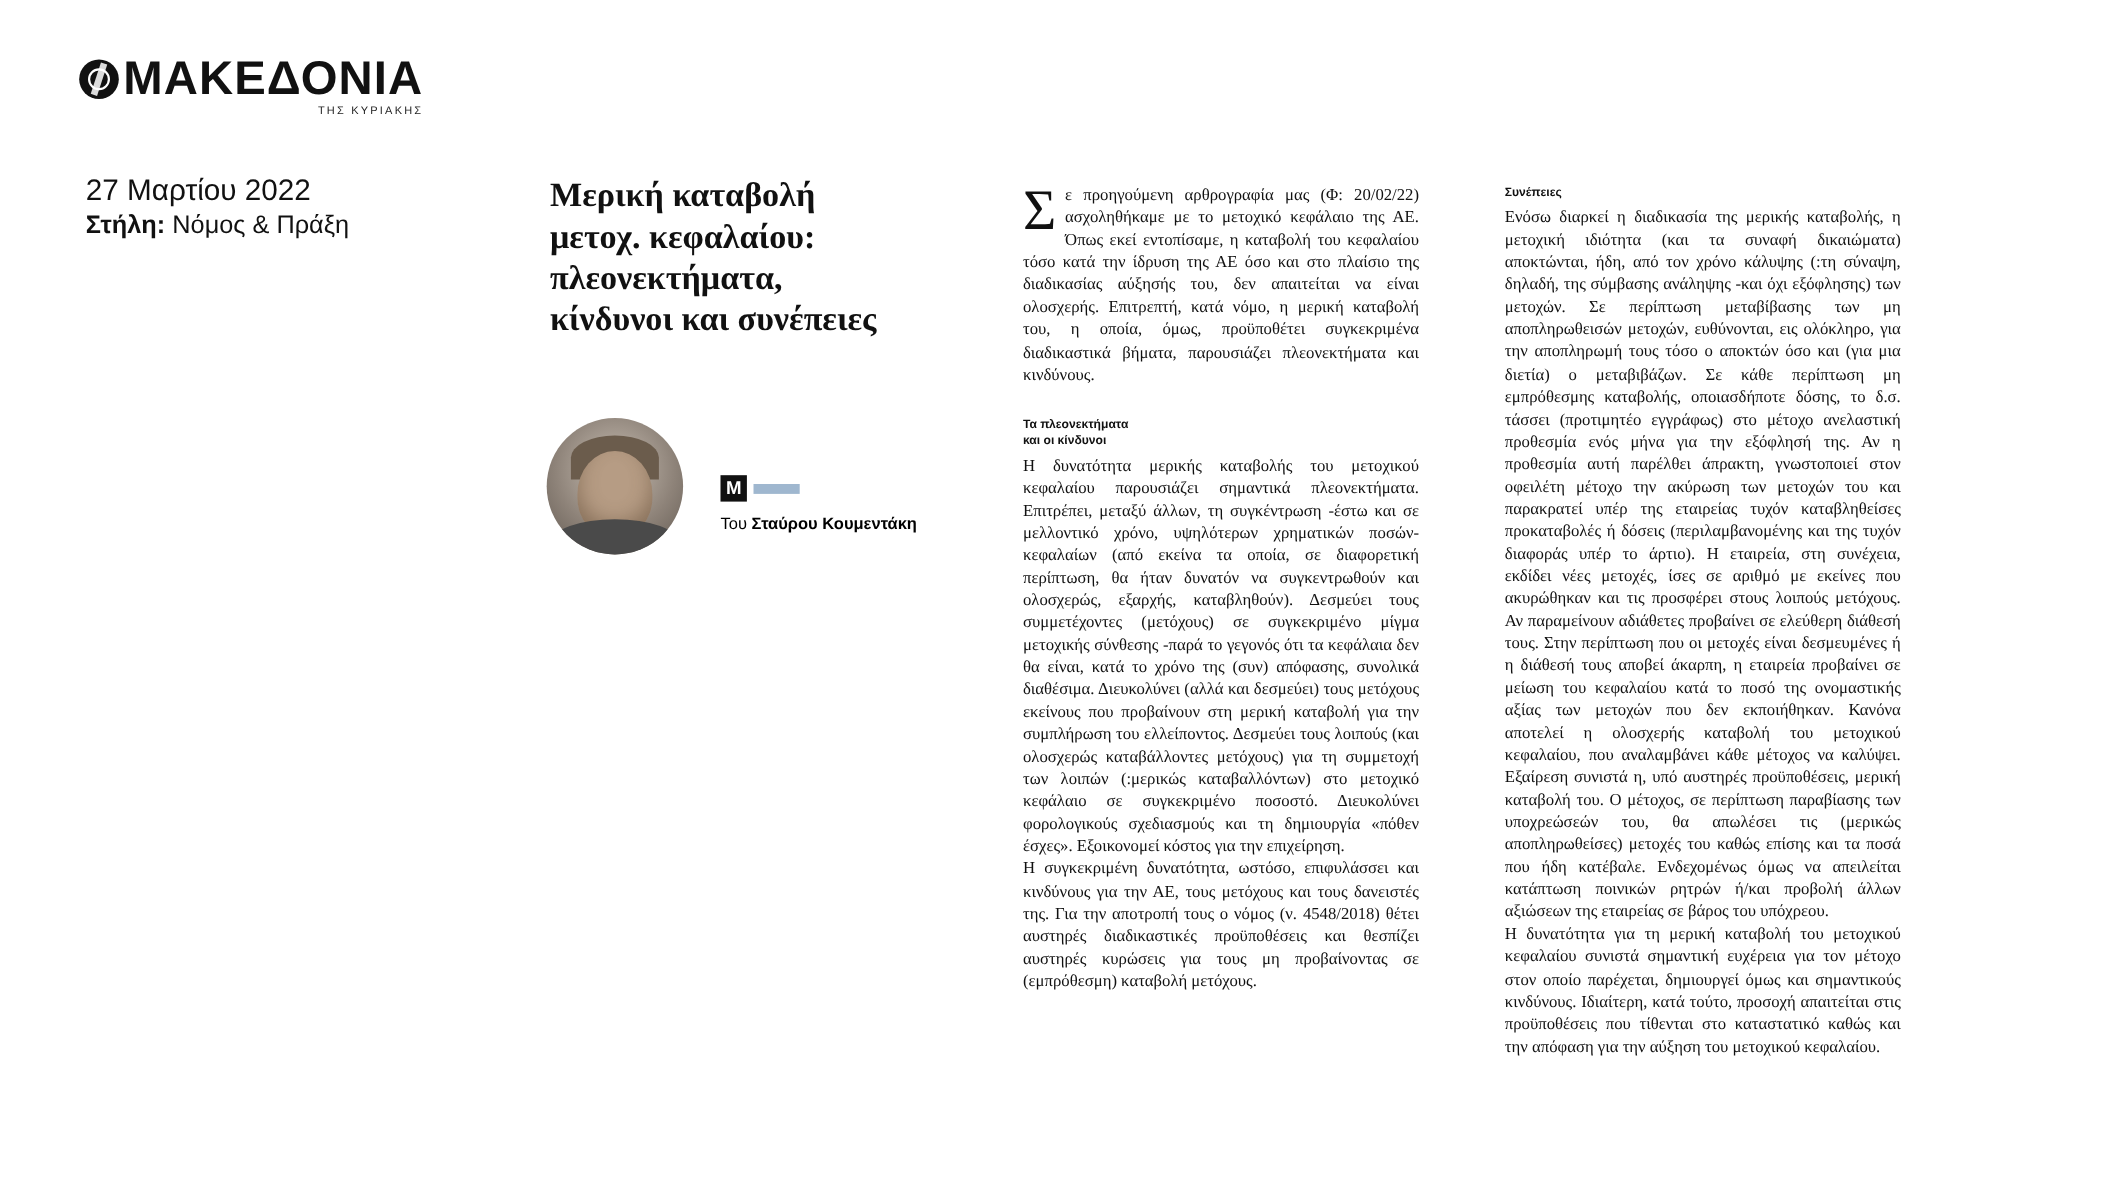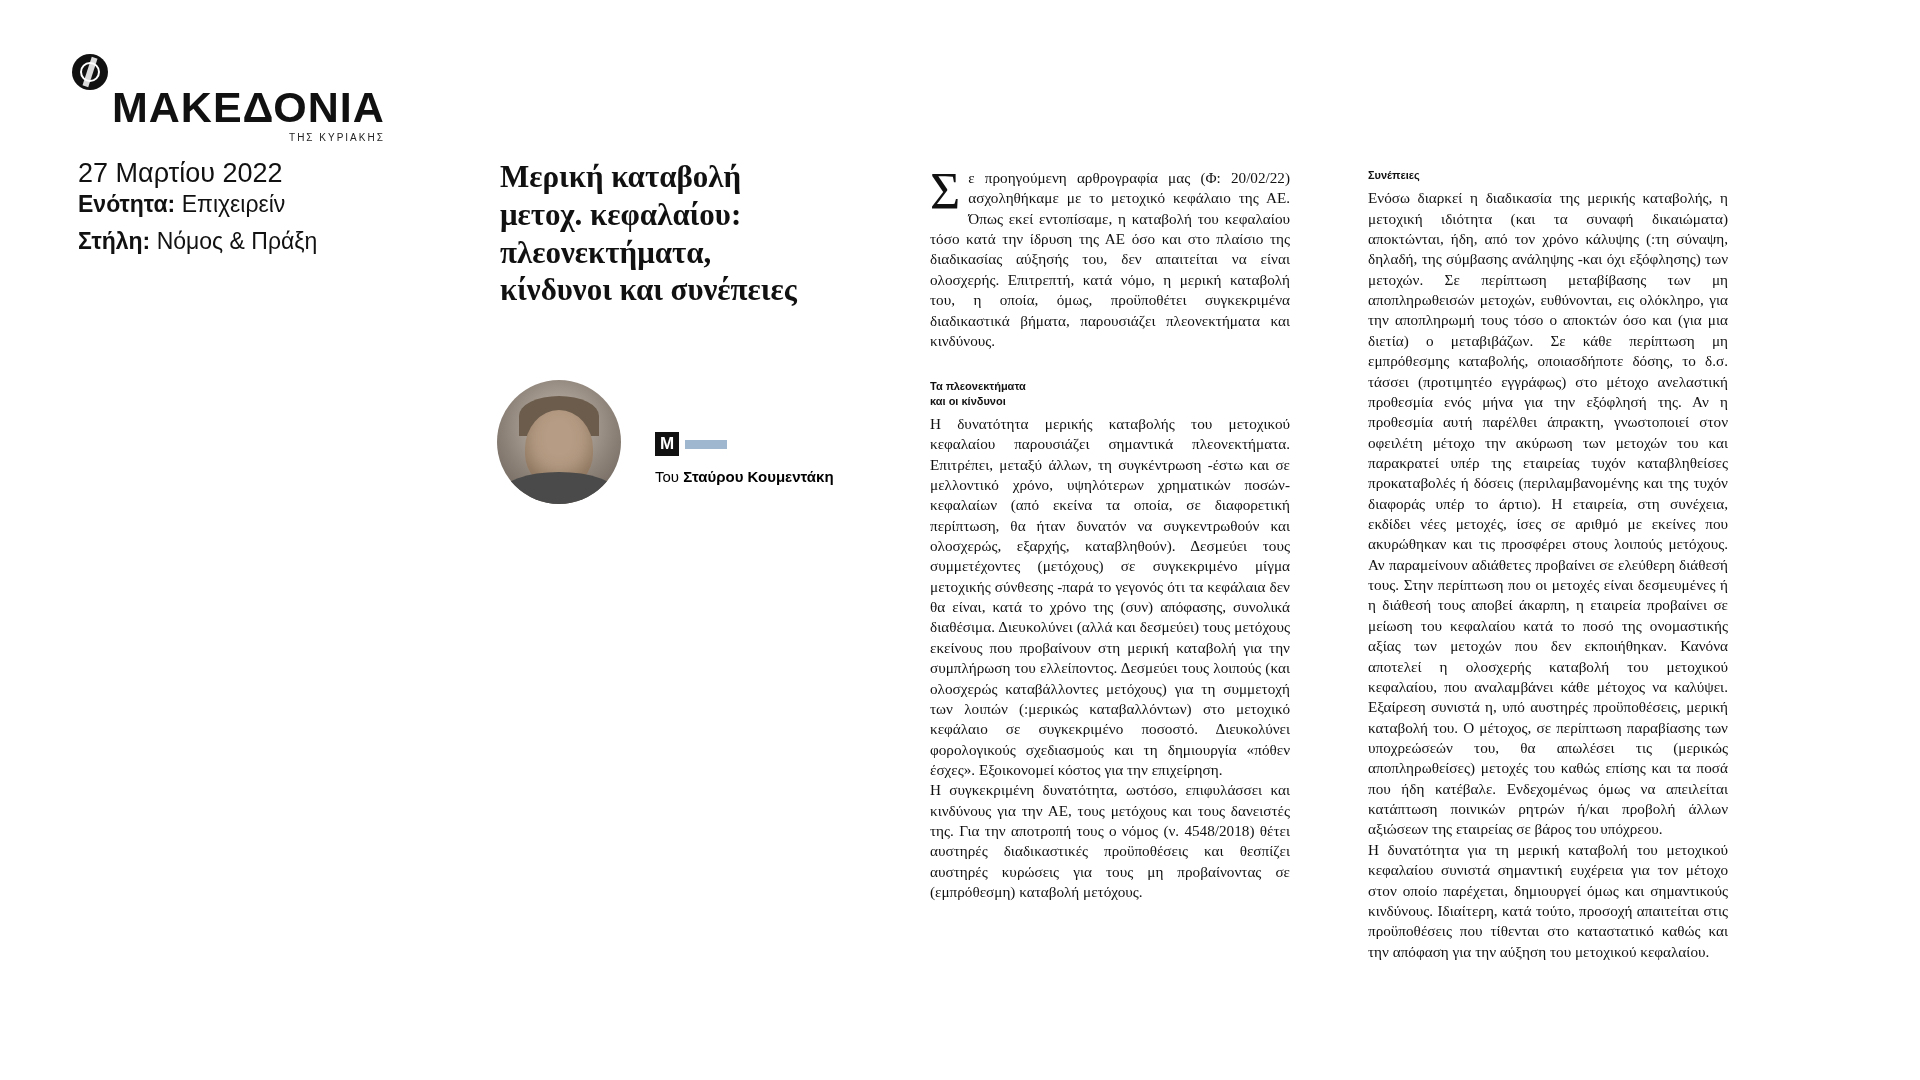--- a/index.html
+++ b/index.html
@@ -45,21 +45,21 @@
   }
   .masthead-mark::before {
     content: "";
     position: absolute;
     left: 15px; top: 3px;
     width: 6px; height: 30px;
     background: #fff;
     transform: rotate(18deg);
     opacity: .85;
   }
-  .masthead-words { display: flex; flex-direction: column; margin-top: 36px; }
+  .masthead-words { display: flex; flex-direction: column; }
   .masthead-title {
     font-family: "Liberation Sans", sans-serif;
     font-weight: bold;
     font-size: 43px;
     letter-spacing: 1px;
     line-height: 1;
     color: #111;
   }
   .masthead-sub {
     font-family: "Liberation Sans", sans-serif;
@@ -213,24 +213,20 @@
   <div class="masthead-mark"></div>
   <div class="masthead-words">
     <div class="masthead-title">ΜΑΚΕΔΟΝΙΑ</div>
     <div class="masthead-sub">ΤΗΣ ΚΥΡΙΑΚΗΣ</div>
   </div>
 </div>
 
 <div class="meta">
   <div class="meta-date">27 Μαρτίου 2022</div>
   <div class="meta-row">
-    <b>Ενότητα:</b>
-    <span>Επιχειρείν</span>
-  </div>
-  <div class="meta-row">
     <b>Στήλη:</b>
     <span>Νόμος &amp; Πράξη</span>
   </div>
 </div>
 
 <div class="headline">Μερική καταβολή μετοχ. κεφαλαίου: πλεονεκτήματα, κίνδυνοι και συνέπειες</div>
 
 <div class="author-photo">
   <div class="hair"></div>
   <div class="face"></div>

